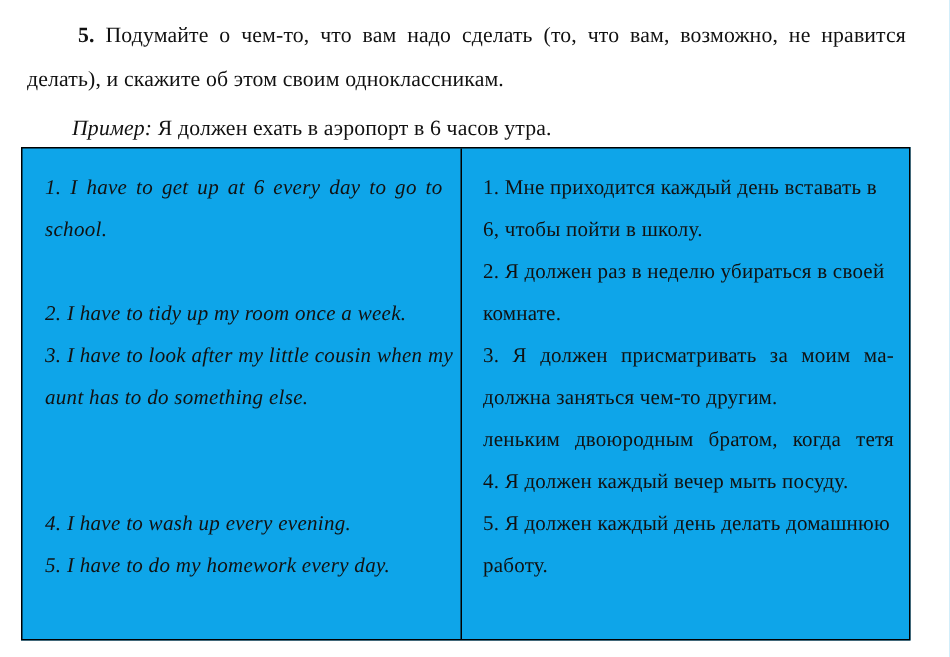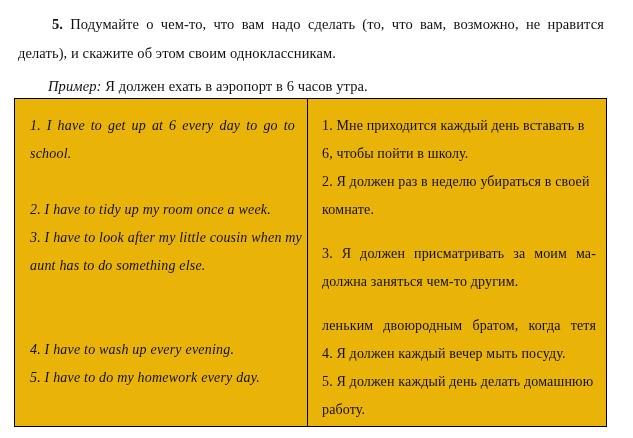--- a/index.html
+++ b/index.html
@@ -59,21 +59,21 @@
   
   .ex-table {
     position: absolute;
     left: 14px;
     top: 98px;
     width: 593px;
     height: 329px;
     border: 1.6px solid #000000;
     box-sizing: border-box;
     display: flex;
-    background: #eab308;
+    background: #0ea5e9;
   }
 
   .col {
     box-sizing: border-box;
     overflow: hidden;
   }
 
   .col-left {
     width: 294px;
     border-right: 1.4px solid #000000;
@@ -114,21 +114,20 @@
     line-height: 28px;
     letter-spacing: 0.15px;
     white-space: nowrap;
     font-family: "Liberation Serif", "DejaVu Serif", serif;
   }
 
   .col-right .line.justify {
     text-align: justify;
     text-align-last: justify;
     white-space: normal;
-    margin-top: 16px;
   }
 </style>
 </head>
 <body>
 
 <div id="page">
 
   <div class="intro">
     <p class="intro-para"><span class="lead-num">5.</span><span> Подумайте о чем-то, что вам надо сделать (то, что вам, возможно, не нравится делать), и скажите об этом своим одноклассникам.</span></p>
     <p class="example-para"><span class="example-label">Пример:</span><span> Я должен ехать в аэропорт в 6 часов утра.</span></p>

